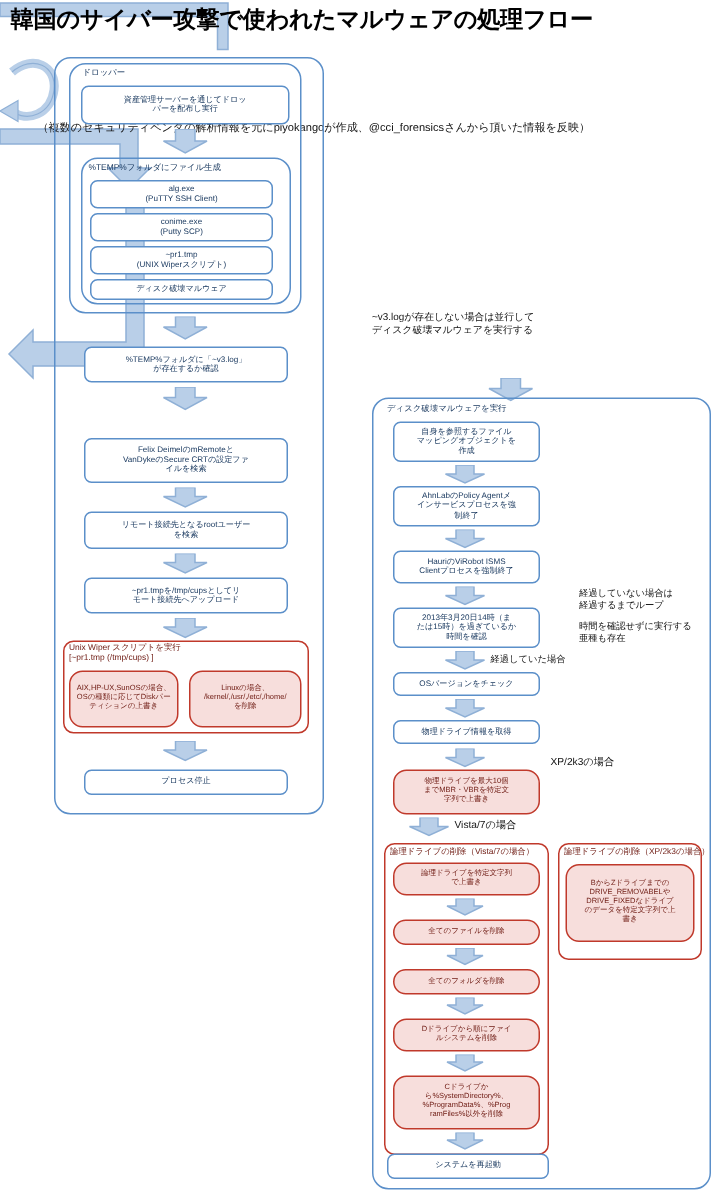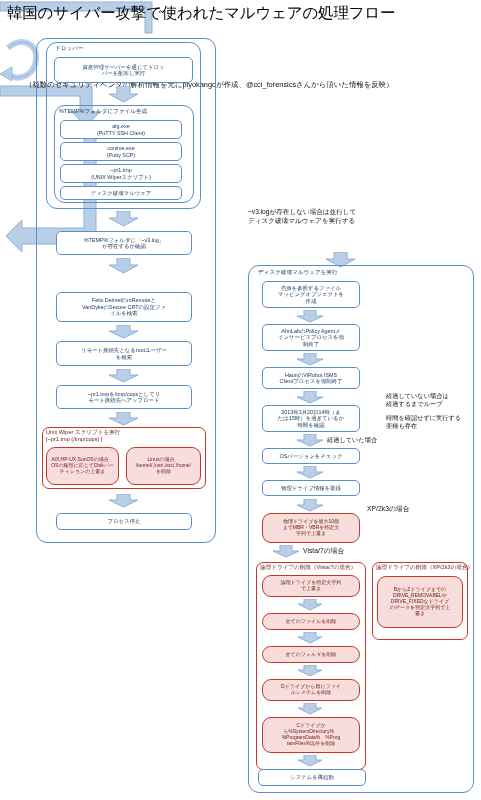--- a/index.html
+++ b/index.html
@@ -20,21 +20,21 @@
     width: 481px;
     height: 800px;
   }
 
   
   .title {
     position: absolute;
     left: 7px;
     top: 3px;
     font-size: 15.5px;
-    font-weight: normal;
+    font-weight: bold;
     letter-spacing: -0.2px;
     white-space: nowrap;
     text-align: center;
   }
   .subtitle {
     position: absolute;
     left: 25px;
     top: 36px;
     font-size: 7.4px;
     white-space: nowrap;

